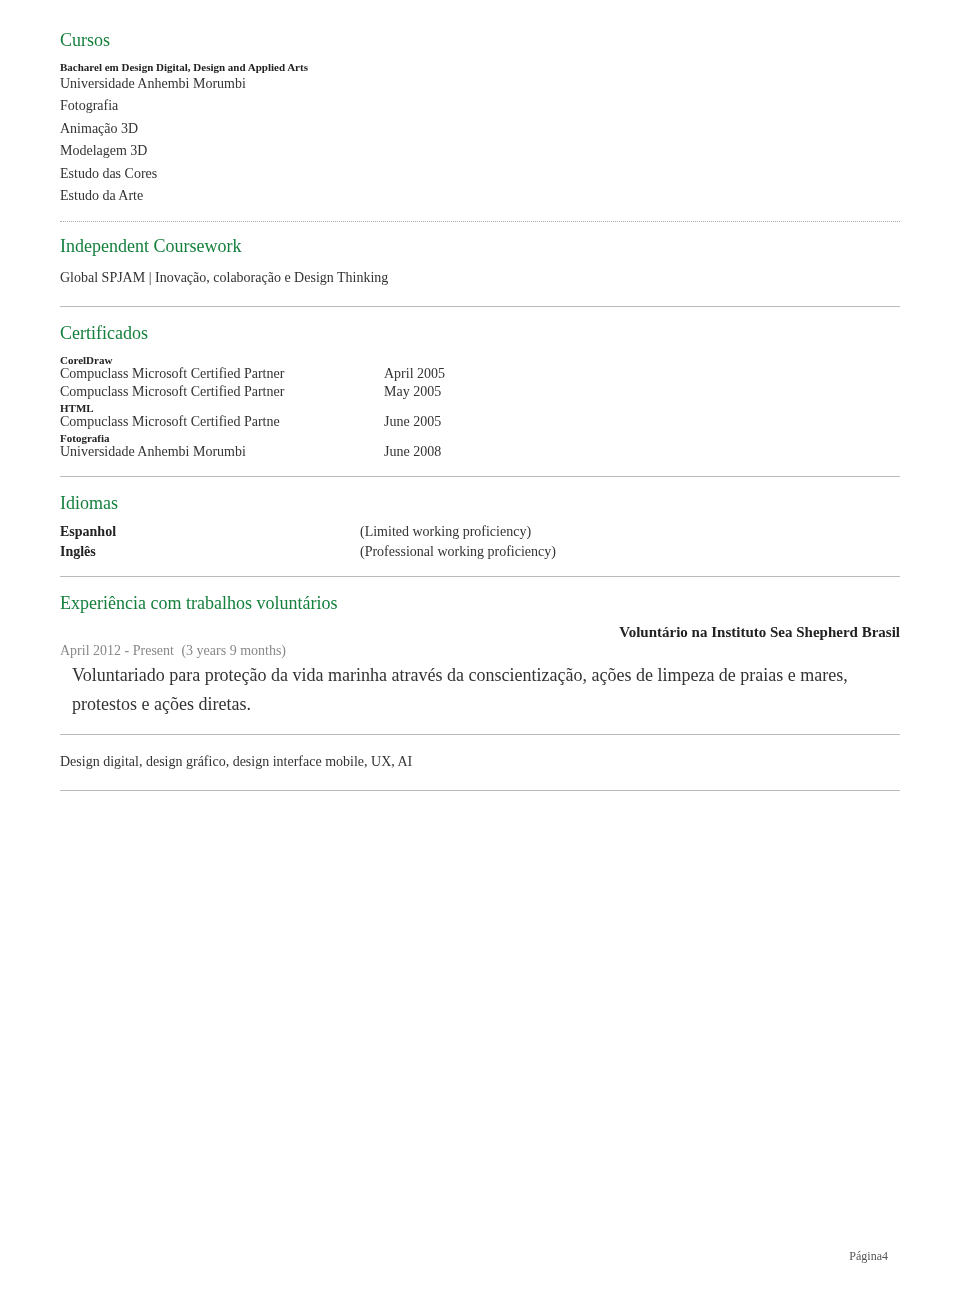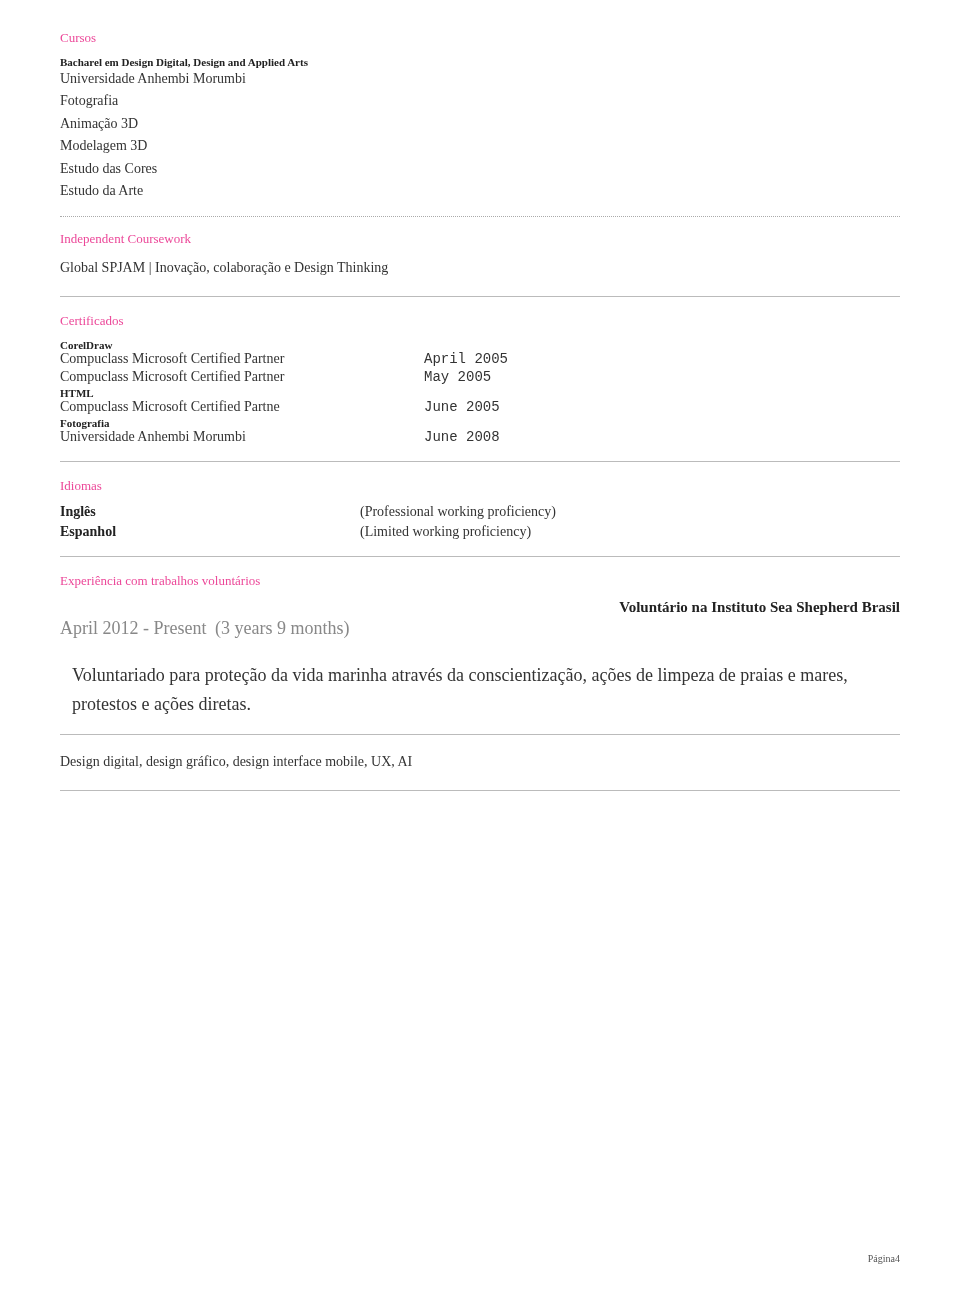--- a/index.html
+++ b/index.html
@@ -32,32 +32,30 @@
       border-top: 1px solid #bbb;
       margin: 16px 0 16px 0;
     }
     .section-block {
       margin-bottom: 8px;
     }
     .cert-row {
       display: flex;
       align-items: flex-end;
       margin-bottom: 2px;
-      gap: 12px;
     }
     .cert-label {
       min-width: 320px;
       font-size: 14px;
       color: #333;
     }
     .cert-date {
       font-size: 14px;
       color: #333;
-      margin-left: 32px;
-      font-family: Liberation Mono, monospace;
+      margin-left: 4px;
     }
     .language-row {
       display: flex;
       align-items: baseline;
       margin-bottom: 4px;
     }
     .language-name {
       min-width: 300px;
       font-size: 14px;
       font-weight: bold;
@@ -68,45 +66,45 @@
       color: #333;
     }
     .volunteer-title {
       font-size: 15px;
       font-weight: bold;
       color: #222;
       margin-bottom: 2px;
       text-align: right;
     }
     .volunteer-date {
-      font-size: 18px;
-      color: #333;
-      margin-bottom: 22px;
+      font-size: 14px;
+      color: #333;
+      margin-bottom: 2px;
     }
     .volunteer-date span {
       color: #888;
       font-style: normal;
     }
     .volunteer-desc {
       font-size: 18px;
       color: #333;
       line-height: 1.6;
       padding-left: 12px;
     }
     .page-number {
       position: absolute;
       bottom: 30px;
-      right: 60px;
-      font-size: 10px;
+      right: 72px;
+      font-size: 12px;
       color: #555;
     }
     .section-label {
-      font-size: 13px;
+      font-size: 18px;
       font-weight: normal;
-      color: #ec4899;
+      color: #15803d;
       margin-bottom: 10px;
     }
     .subsection-label {
       font-size: 11px;
       font-weight: bold;
       color: #222;
     }
   </style>
 </head>
 <body>
@@ -161,27 +159,27 @@
     <span class="cert-date">June 2008</span>
   </div>
 </div>
 
 <hr class="solid-line">
 
 <div class="section-block">
   <div class="section-label">Idiomas</div>
 
   <div class="language-row">
+    <span class="language-name">Espanhol</span>
+    <span class="language-level">(Limited working proficiency)</span>
+  </div>
+
+  <div class="language-row">
     <span class="language-name">Inglês</span>
     <span class="language-level">(Professional working proficiency)</span>
-  </div>
-
-  <div class="language-row">
-    <span class="language-name">Espanhol</span>
-    <span class="language-level">(Limited working proficiency)</span>
   </div>
 </div>
 
 <hr class="solid-line">
 
 <div class="section-block">
   <div class="section-label">Experiência com trabalhos voluntários</div>
   <div class="volunteer-title">Voluntário  na   Instituto Sea Shepherd Brasil</div>
   <div class="volunteer-date">
     <span>April 2012 - Present</span>

